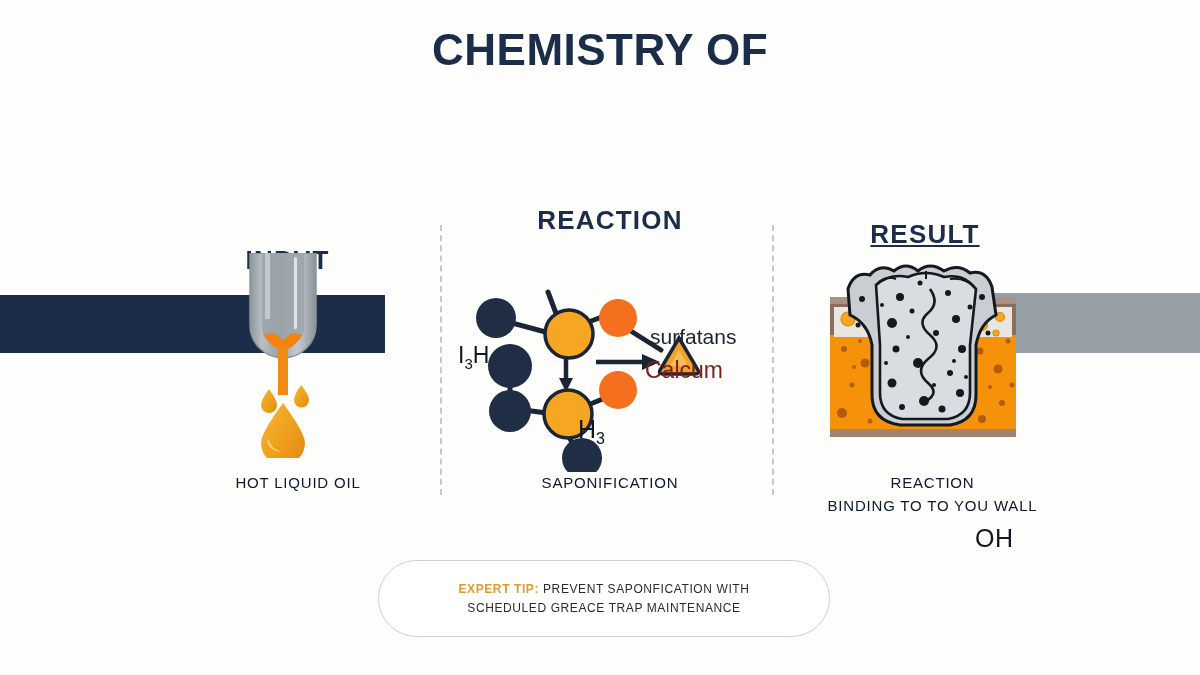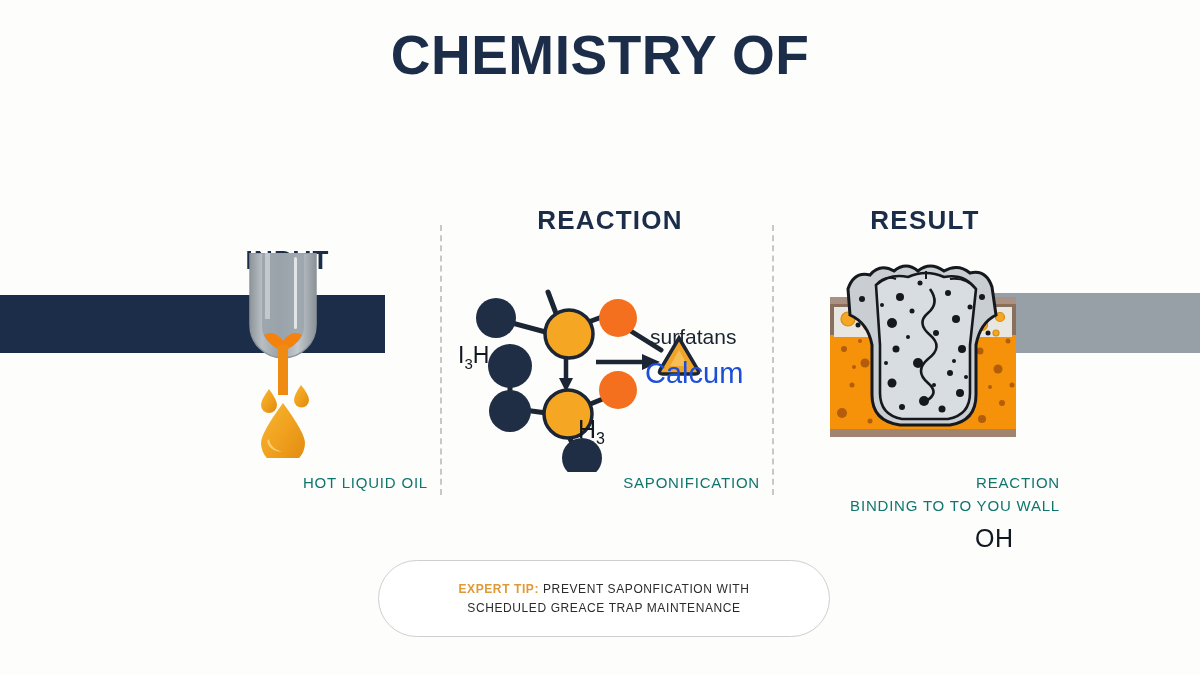--- a/index.html
+++ b/index.html
@@ -9,57 +9,57 @@
     font-family:"Liberation Sans", sans-serif;
     position:relative;
     overflow:hidden;
   }
 
   
   #title {
     position:absolute; left:0; top:24px; width:1200px;
     text-align:center;
     color:#1b2d49;
-    font-size:55px;
+    font-size:44px;
     font-weight:bold;
     letter-spacing:0.5px;
     line-height:1.16;
   }
   #title .tl { display:block; }
 
   
   .col-head {
     position:absolute;
     color:#1b2d49;
     font-size:26px;
     font-weight:bold;
     letter-spacing:1.2px;
     text-align:center;
   }
   #head-input   { left:160px; top:205px; width:255px;margin-top:40px; }
   #head-react   { left:465px; top:205px; width:290px; }
-  #head-result  { left:805px; top:205px; width:240px; }
+  #head-result  { left:805px; top:219px; width:240px;text-decoration:underline; }
 
   
   .divider {
     position:absolute;
     width:0; height:270px;
     border-left:2px dashed #c8c8c8;
     top:225px;
   }
   #div1 { left:440px; }
   #div2 { left:772px; }
 
   
   .caption {
     position:absolute;
-    color:#0f766e;
+    color:#0f172a;
     font-size:15px;
     letter-spacing:0.8px;
-    text-align:right;
+    text-align:center;
     line-height:1.5;
   }
   #cap-input  { left:168px; top:472px; width:260px; }
   #cap-react  { left:460px; top:472px; width:300px; }
   #cap-result { left:805px; top:472px; width:255px; }
 
   
   #panel-input { position:absolute; left:0; top:255px; width:440px; height:200px; }
   #navy-bar {
     position:absolute; left:0; top:40px; width:385px; height:58px;
@@ -74,21 +74,21 @@
     position:absolute;
     color:#111820;
     font-weight:normal;
   }
   #lab-oh   { left:535px; top:262px; font-size:25px; letter-spacing:.5px; }
   #lab-i3h  { left:458px; top:342px; font-size:23px; }
   #lab-i3h sub { font-size:15px; }
   #lab-h3   { left:578px; top:415px; font-size:25px; }
   #lab-h3 sub { font-size:16px; }
   #lab-surf { left:650px; top:325px; font-size:21px; color:#1a2330; }
-  #lab-calc { left:645px; top:357px; font-size:29px; color:#1d4ed8; }
+  #lab-calc { left:645px; top:357px; font-size:23px; color:#7f1d1d; }
 
   
   #panel-result { position:absolute; left:772px; top:245px; width:428px; height:220px; }
   #grey-bar {
     position:absolute; left:178px; top:48px; width:250px; height:60px;
     background:#97a0a6;
   }
   #berg-svg { position:absolute; left:58px; top:0; }
 
   

